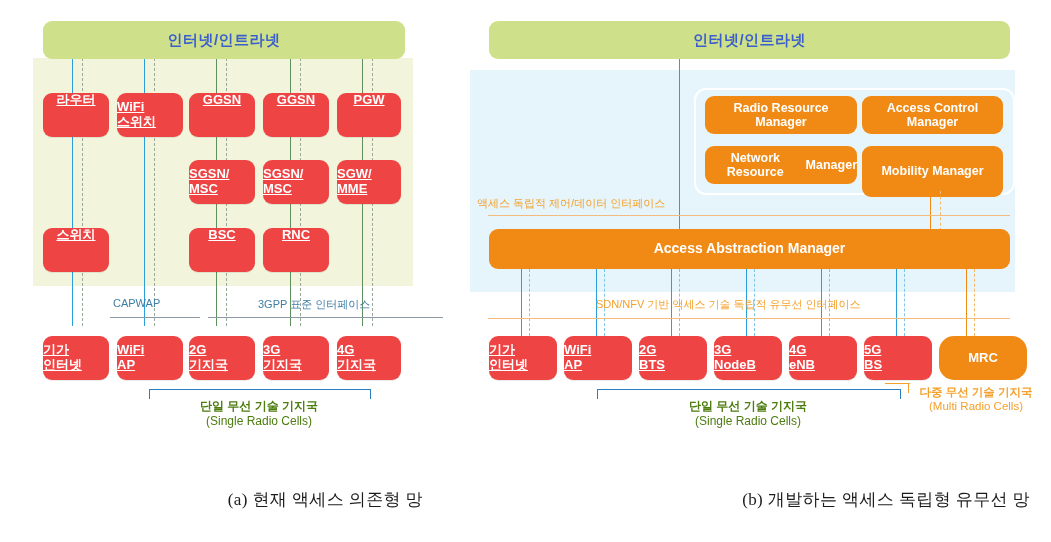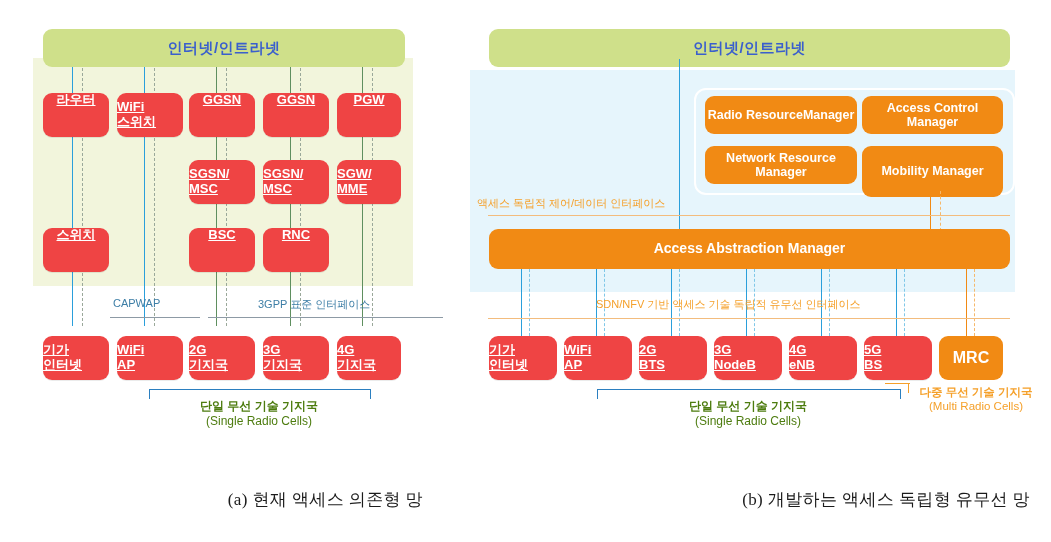--- a/index.html
+++ b/index.html
@@ -9,21 +9,21 @@
     -webkit-font-smoothing:antialiased;
   }
   .fig{position:absolute;left:0;top:0;width:1051px;height:542px;}
 
   
   .panel-bg{position:absolute;}
   .netbar{
     position:absolute;border-radius:9px;
     background:#cfe08a;
     display:flex;align-items:center;justify-content:center;
-    color:#3a5fcd;font-weight:bold;letter-spacing:.5px;margin-top:8px;
+    color:#3a5fcd;font-weight:bold;letter-spacing:.5px;
   }
   .bluebox{
     position:absolute;border-radius:9px;
     background:#ef4444;
     color:#ffffff;font-weight:bold;
     display:flex;align-items:flex-start;justify-content:center;
     text-align:center;line-height:1.12;
     box-shadow:0 1px 0 rgba(0,0,0,.08);
     text-decoration:underline;
   }
@@ -164,29 +164,29 @@
 
   <div class="netbar" style="left:489px;top:21px;width:521px;height:38px;font-size:15px;">
     <span>인터넷/인트라넷</span>
   </div>
 
   <div class="vline" style="left:679px;top:59px;height:172px;"></div>
 
 
   <div class="ctrl-frame" style="left:694px;top:88px;width:317px;height:103px;"></div>
 
-  <div class="orangebox" style="left:705px;top:96px;width:152px;height:38px;font-size:12.5px;flex-direction:row;">
+  <div class="orangebox" style="left:705px;top:96px;width:152px;height:38px;font-size:12.5px;flex-direction:column;">
     <span>Radio Resource</span>
     <span>Manager</span>
   </div>
   <div class="orangebox" style="left:862px;top:96px;width:141px;height:38px;font-size:12.5px;flex-direction:column;">
     <span>Access Control</span>
     <span>Manager</span>
   </div>
-  <div class="orangebox" style="left:705px;top:146px;width:152px;height:38px;font-size:12.5px;flex-direction:column;">
+  <div class="orangebox" style="left:705px;top:146px;width:152px;height:38px;font-size:12.5px;flex-direction:row;">
     <span>Network Resource</span>
     <span>Manager</span>
   </div>
   <div class="orangebox" style="left:862px;top:146px;width:141px;height:51px;font-size:12.5px;">
     <span>Mobility Manager</span>
   </div>
 
   <div class="vline org" style="left:930px;top:191px;height:40px;"></div>
   <div class="vline orgdash" style="left:940px;top:191px;height:40px;"></div>
 
@@ -232,21 +232,21 @@
     <span>NodeB</span>
   </div>
   <div class="bluebox" style="left:789px;top:336px;width:68px;height:44px;font-size:13px;flex-direction:column;">
     <span>4G</span>
     <span>eNB</span>
   </div>
   <div class="bluebox" style="left:864px;top:336px;width:68px;height:44px;font-size:13px;flex-direction:column;">
     <span>5G</span>
     <span>BS</span>
   </div>
-  <div class="orangebox" style="left:939px;top:336px;width:64px;height:44px;font-size:16px;">
+  <div class="orangebox" style="left:939px;top:336px;width:88px;height:44px;font-size:13px;border-radius:15px;">
     <span>MRC</span>
   </div>
 
   <div class="bracket" style="left:597px;top:389px;width:302px;height:9px;"></div>
   <div class="cap" style="left:628px;top:399px;width:240px;font-size:12px;">
     <div>단일 무선 기술 기지국</div>
     <div class="en">(Single Radio Cells)</div>
   </div>
 
   <div class="bracket org" style="left:908px;top:383px;width:0px;height:9px;border-right:none;"></div>

